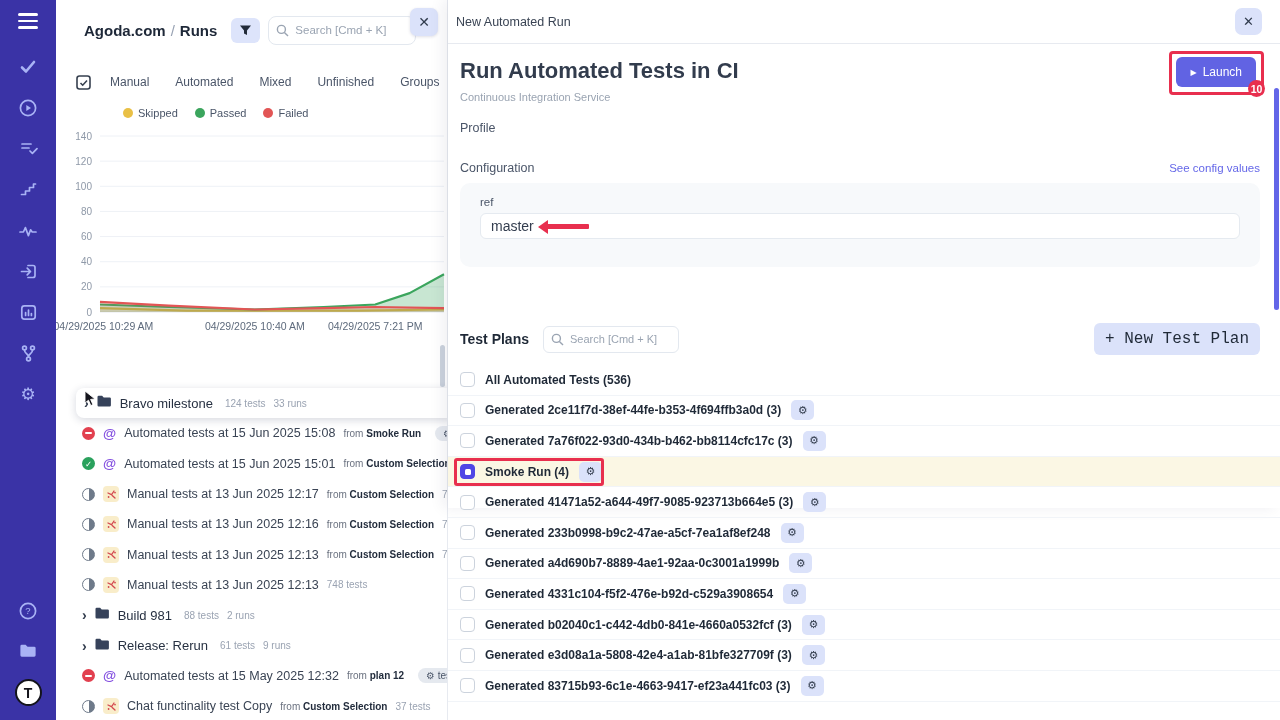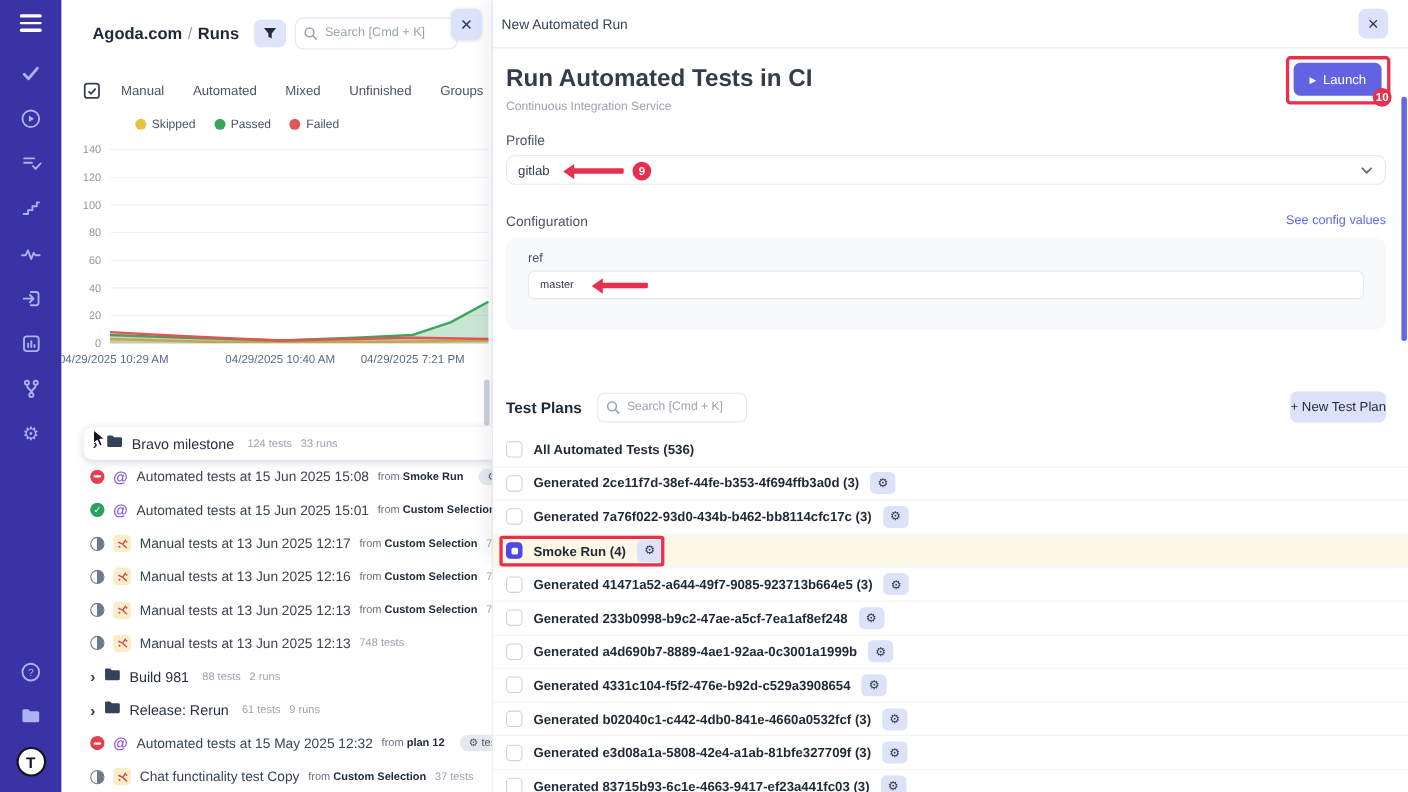--- a/index.html
+++ b/index.html
@@ -99,31 +99,31 @@
   .ann-arrow::before { content:""; position:absolute; left:-9px; top:-4.5px; width:0; height:0;
     border-top:7px solid transparent; border-bottom:7px solid transparent; border-right:10px solid #e82f4e; }
 
   .config-row { margin:26px 20px 0 12px; display:flex; align-items:center; }
   .config-row .lbl { font-size:12.5px; color:#4a5568; }
   .config-link { margin-left:auto; font-size:11.5px; color:#6467e8; cursor:pointer; }
   .config-card { position:relative; margin:8px 20px 0 12px; height:84px; background:#f7f9fb; border-radius:10px; padding:13px 20px 0 20px; }
   .ref-lbl { font-size:11.5px; color:#4a5568; }
   .ref-input { position:relative; margin-top:5px; height:26px; background:#fff; border:1px solid #e5eaf0; border-radius:6px;
     display:flex; align-items:center; }
-  .ref-input .val { margin-left:10px; font-size:10px; color:#333d4e;text-align:right; }
+  .ref-input .val { margin-left:10px; font-size:14px; color:#333d4e;text-align:right; }
 
   .tp-head { margin:56px 20px 0 12px; display:flex; align-items:center; }
   .tp-title { font-size:14px; font-weight:700; color:#1f2937; }
   .tp-search { position:relative; margin-left:14px; }
   .tp-search svg { position:absolute; left:8px; top:7px; }
   .tp-search input { width:136px; height:27px; border:1px solid #e3e8ef; border-radius:6px; font-size:11px;
     padding-left:26px; color:#334155; outline:none; }
   .tp-search input::placeholder { color:#9aa4b2; }
-  .tp-new { margin-left:auto; background:#dbe2fa; border:none; border-radius:6px; padding:7px 0;
-    font-size:12px; color:#1f2937; cursor:pointer; font-family:Liberation Sans, sans-serif; }
+  .tp-new { margin-left:auto; background:#dbe2fa; border:none; border-radius:6px; padding:7px 11px;
+    font-size:16px; color:#1f2937; cursor:pointer; font-family:Liberation Mono, monospace; }
 
   .plan-list { margin-top:10px; }
   .plan-row { position:relative; height:30.6px; display:flex; align-items:center; gap:10px; padding-left:12px;
     border-bottom:1px solid #f1f4f8; cursor:pointer; }
   .plan-row.sel { background:#fbf7e4; }
   .cb { width:15px; height:15px; border:1.5px solid #ccd3dd; border-radius:4px; background:#fff; flex:0 0 auto; cursor:pointer; }
   .cb.checked { background:#4f46e5; border-color:#4f46e5; display:flex; align-items:center; justify-content:center; }
   .cb.checked i { display:block; width:6px; height:6px; background:#fff; border-radius:1.5px; }
   .plan-lbl { font-size:12px; font-weight:700; color:#1f2937; white-space:nowrap; }
   .plan-gear { width:23px; height:20px; background:#dbe2fa; border-radius:5px; display:flex; align-items:center;
@@ -426,28 +426,20 @@
       <div class="launch-wrap">
         <div class="launch-rect"></div>
         <button class="launch-btn">
           <span class="ply">▶</span>
           <span>Launch</span>
         </button>
         <div class="ann-badge" style="right:-9px; bottom:-10px;">10</div>
       </div>
 
       <div class="fld-label">Profile</div>
-      <div class="select-box">
-        <span class="val">gitlab</span>
-        <svg class="chevd" width="11" height="8" viewBox="0 0 11 8">
-            <path d="M1 1.5 L5.5 6 L10 1.5" fill="none" stroke="#5d6a7c" stroke-width="1.6"></path>
-          </svg>
-        <div class="ann-arrow" style="left:60px; top:11px; width:46px;"></div>
-        <div class="ann-badge" style="left:114px; top:5px;">9</div>
-      </div>
 
       <div class="config-row">
         <span class="lbl">Configuration</span>
         <span class="config-link">See config values</span>
       </div>
       <div class="config-card">
         <div class="ref-lbl">ref</div>
         <div class="ref-input">
           <span class="val">master</span>
           <div class="ann-arrow" style="left:66px; top:10px; width:42px;"></div>

